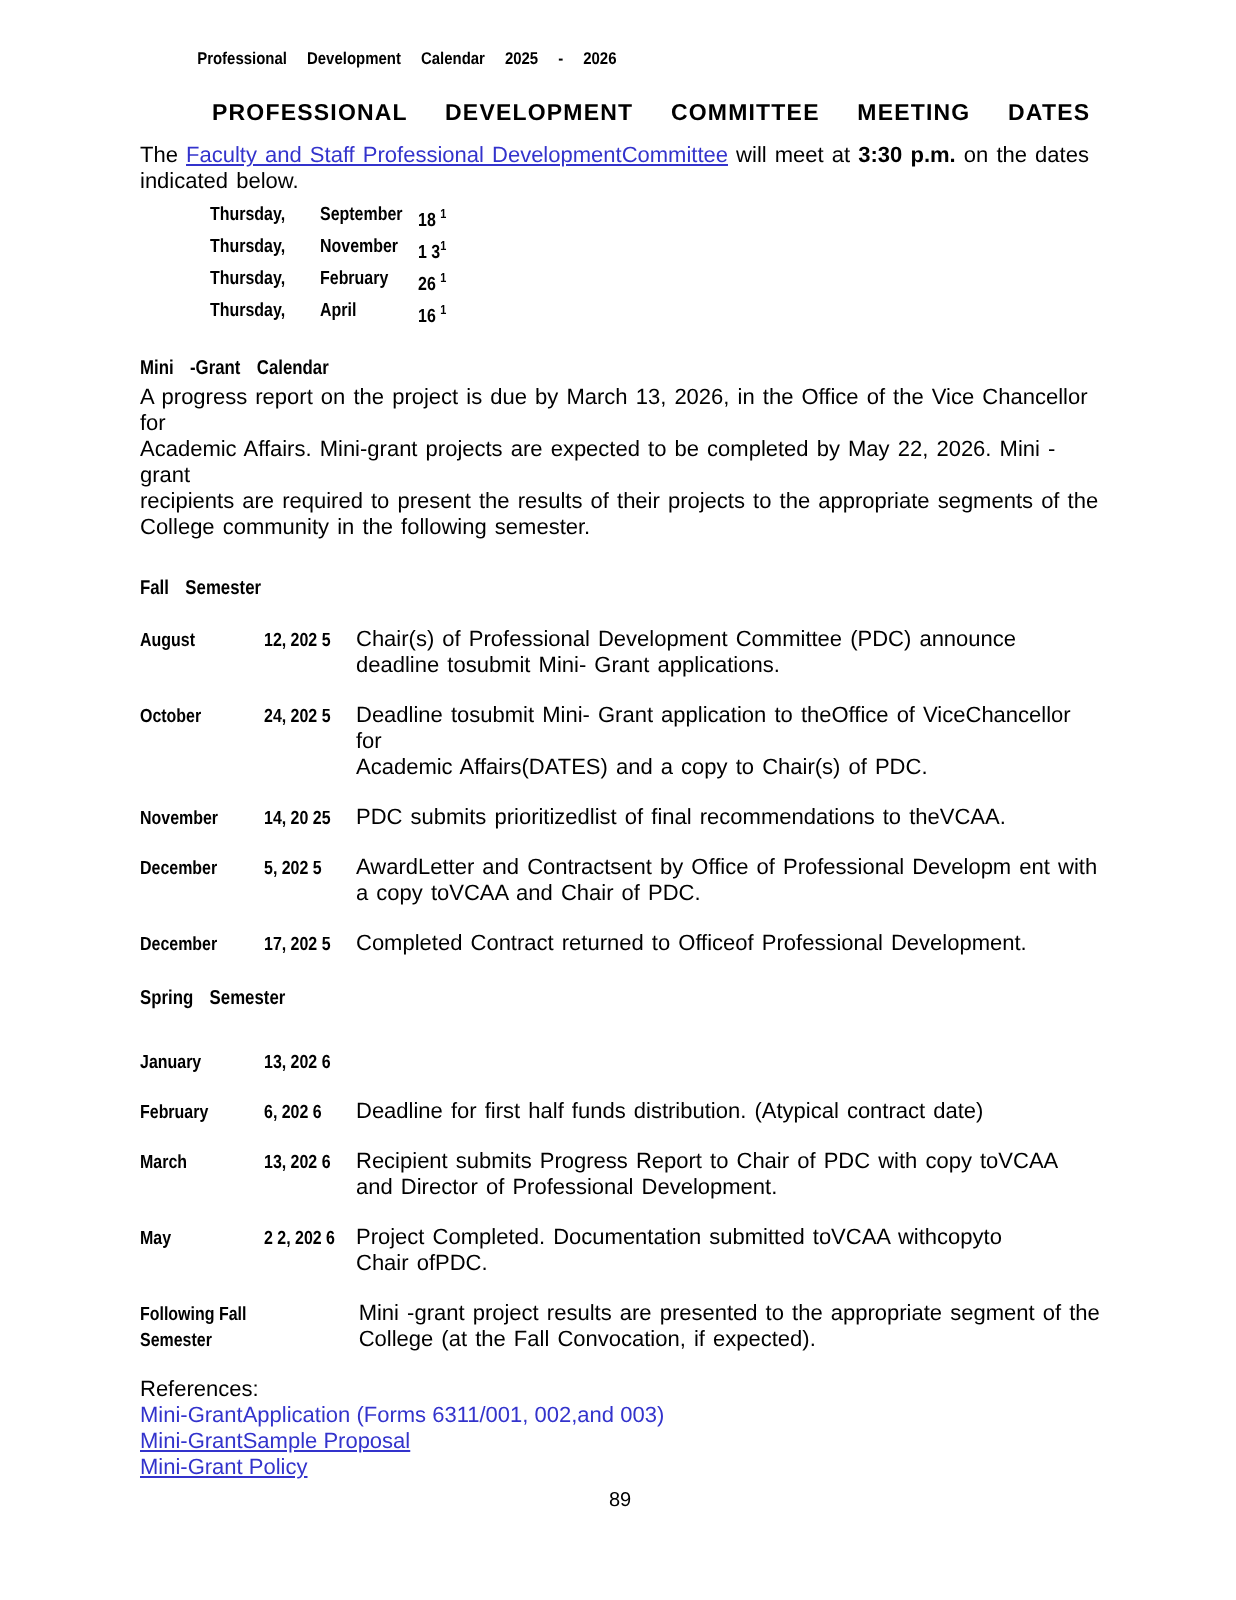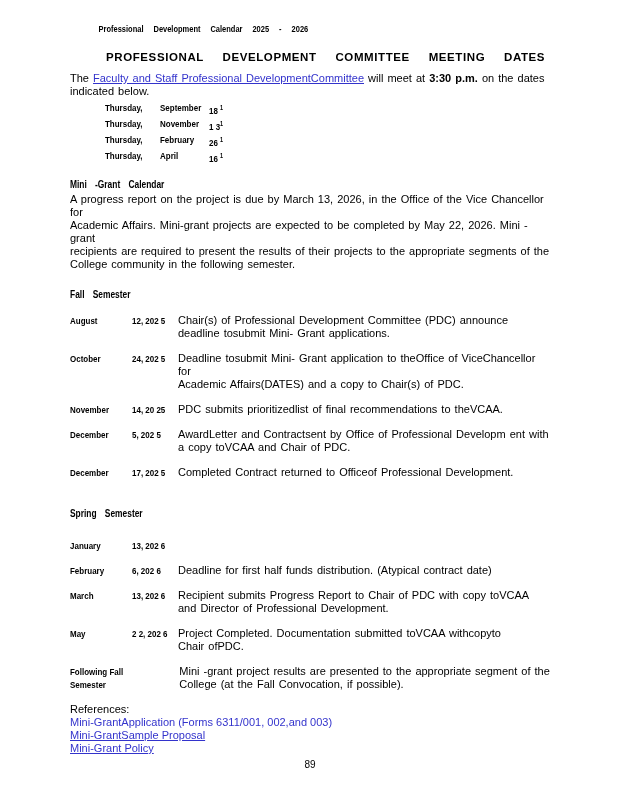--- a/index.html
+++ b/index.html
@@ -28,21 +28,21 @@
   .meetings { margin:3px 0 0 35px; font-size:9.5px; line-height:13px; }
   .mrow span.cell { display:inline-block; vertical-align:top; }
   .mc1 { width:55px; white-space:pre; }
   .mc2 { width:49px; white-space:pre; }
   sup { font-size:6.5px; vertical-align:4px; font-weight:bold; }
   .sec-heading { font-size:10px; line-height:13px; }
   .sec-heading .cond { word-spacing:7px; }
   .mg-heading { margin-top:13px; }
   .para { margin-top:2px; font-size:11px; line-height:13px; white-space:pre-line; word-spacing:1px; }
   .fall-heading { margin-top:17px; margin-bottom:13px; }
-  .spring-heading { margin-top:28px; margin-bottom:19px; }
+  .spring-heading { margin-top:14px; margin-bottom:19px; }
   .crow { display:flex; margin-bottom:12px; font-size:11px; line-height:13px; align-items:flex-start; }
   .cmonth { flex:0 0 62px; font-size:9.5px; white-space:pre; font-weight:bold; transform:scaleX(0.84); transform-origin:0 0; }
   .cdate  { flex:0 0 46px; font-size:9.5px; white-space:pre; font-weight:bold; transform:scaleX(0.84); transform-origin:0 0; }
   .cdesc  { flex:1; white-space:pre-line; word-spacing:1px; }
   .refs { margin-top:3px; font-size:11px; line-height:13px; }
   .ref-item { display:block; color:var(--linkc); text-decoration:underline; cursor:pointer; }
   .ref-item.no-underline { text-decoration:none; }
   .pageno { text-align:center; margin-top:4px; font-size:10px; }
 </style>
 </head>
@@ -139,21 +139,21 @@
     <span class="cmonth">May</span>
     <span class="cdate">2 2, 202 6</span>
     <span class="cdesc">Project Completed. Documentation submitted toVCAA withcopyto
 Chair ofPDC.</span>
   </div>
   <div class="crow">
     <span class="cmonth">Following Fall
 Semester</span>
     <span class="cdate"></span>
     <span class="cdesc">Mini -grant project results are presented to the appropriate segment of the
-College (at the Fall Convocation, if possible).</span>
+College (at the Fall Convocation, if expected).</span>
   </div>
 
   <div class="refs">
     <span>References:</span>
     <span class="ref-item no-underline">Mini-GrantApplication (Forms 6311/001, 002,and 003)</span>
     <span class="ref-item">Mini-GrantSample Proposal</span>
     <span class="ref-item">Mini-Grant Policy</span>
   </div>
 
   <div class="pageno">89</div>

